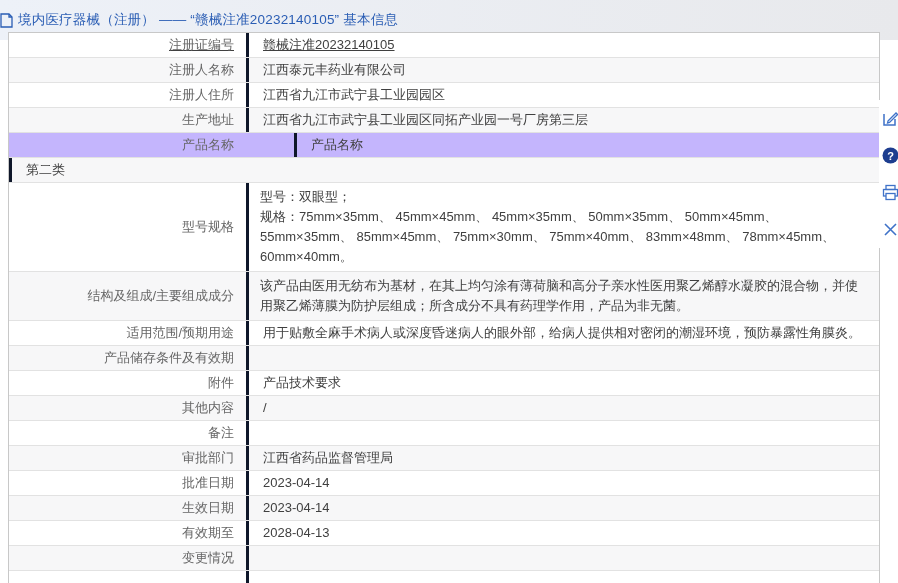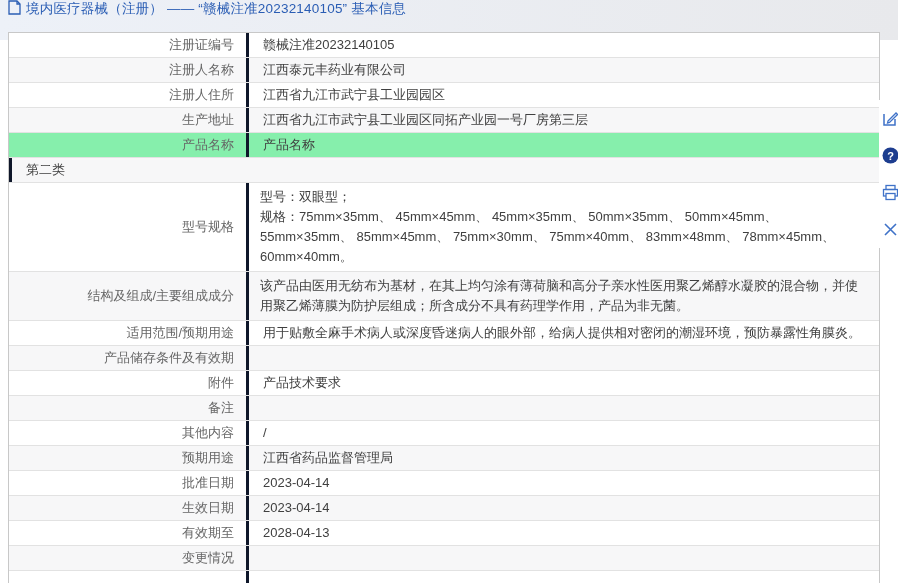--- a/index.html
+++ b/index.html
@@ -6,34 +6,34 @@
   body{
     width:898px;height:583px;position:relative;overflow:hidden;
     background:#ffffff;
     font-family:"Liberation Sans","DejaVu Sans",sans-serif;
     font-size:13px;color:#404040;
   }
   
   .header-bar{
     position:absolute;left:0;top:0;width:898px;height:40px;
     background:linear-gradient(to right,#edf1f8,#e8e9ec);
-    display:flex;align-items:flex-start;padding-left:8px;box-sizing:border-box;
+    display:flex;align-items:center;box-sizing:border-box;
   }
   .header-bar .doc-ic{width:13px;height:15px;margin-right:5px;flex:0 0 auto;}
   .header-title{color:#2a5db4;font-size:13.5px;letter-spacing:.2px;white-space:nowrap;}
   
   .info-table{
     position:absolute;left:8px;top:32px;width:872px;
     border:1px solid #c8c8c8;border-bottom:2px solid #b9b9bd;
     background:#fff;box-sizing:border-box;
   }
   .row{display:flex;align-items:stretch;border-top:1px solid #e2e2e2;background:#fff;}
-  .row:first-child{border-top:none;}
+  .row:first-child{border-top:none;text-decoration:underline;}
   .row:nth-child(even){background:#f7f7f8;}
-  .row.hl{background:#86efac;}
+  .row.hl{background:#c4b5fd;gap:48px;}
   .cell-label{
     width:237px;flex:0 0 auto;box-sizing:border-box;
     text-align:right;padding:0 12px 0 6px;color:#666;
     line-height:24px;display:flex;align-items:center;justify-content:flex-end;
   }
   .cell-value{
     flex:1 1 auto;border-left:3px solid #0f172a;box-sizing:border-box;
     padding:0 14px;line-height:24px;white-space:pre-line;color:#404040;
     display:block;min-height:24px;
   }
@@ -112,31 +112,31 @@
     <div class="cell-label">产品储存条件及有效期</div>
     <div class="cell-value"></div>
   </div>
 
   <div class="row">
     <div class="cell-label">附件</div>
     <div class="cell-value">产品技术要求</div>
   </div>
 
   <div class="row">
+    <div class="cell-label">其他内容</div>
+    <div class="cell-value">/</div>
+  </div>
+
+  <div class="row">
     <div class="cell-label">备注</div>
     <div class="cell-value"></div>
   </div>
 
   <div class="row">
-    <div class="cell-label">其他内容</div>
-    <div class="cell-value">/</div>
-  </div>
-
-  <div class="row">
-    <div class="cell-label">预期用途</div>
+    <div class="cell-label">审批部门</div>
     <div class="cell-value">江西省药品监督管理局</div>
   </div>
 
   <div class="row">
     <div class="cell-label">批准日期</div>
     <div class="cell-value">2023-04-14</div>
   </div>
 
   <div class="row">
     <div class="cell-label">生效日期</div>

